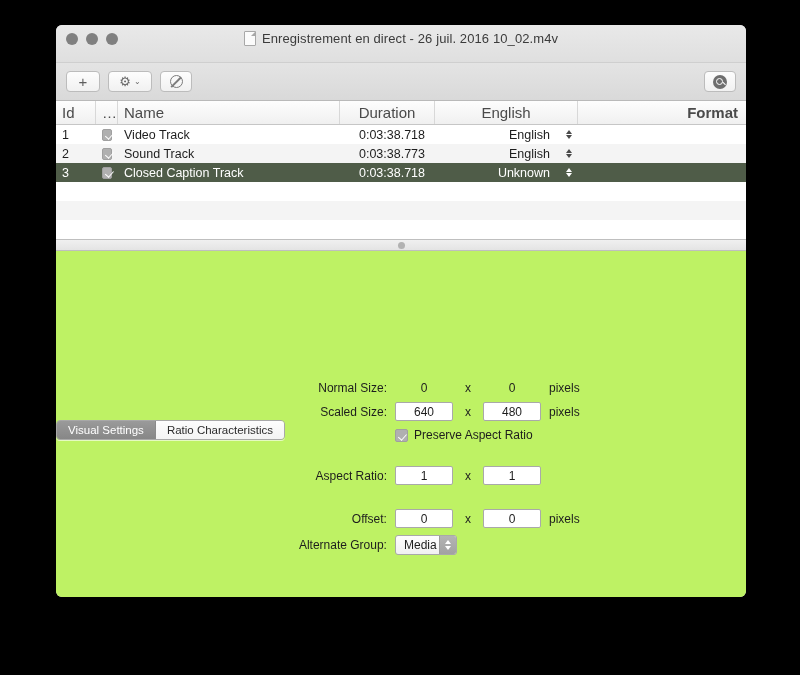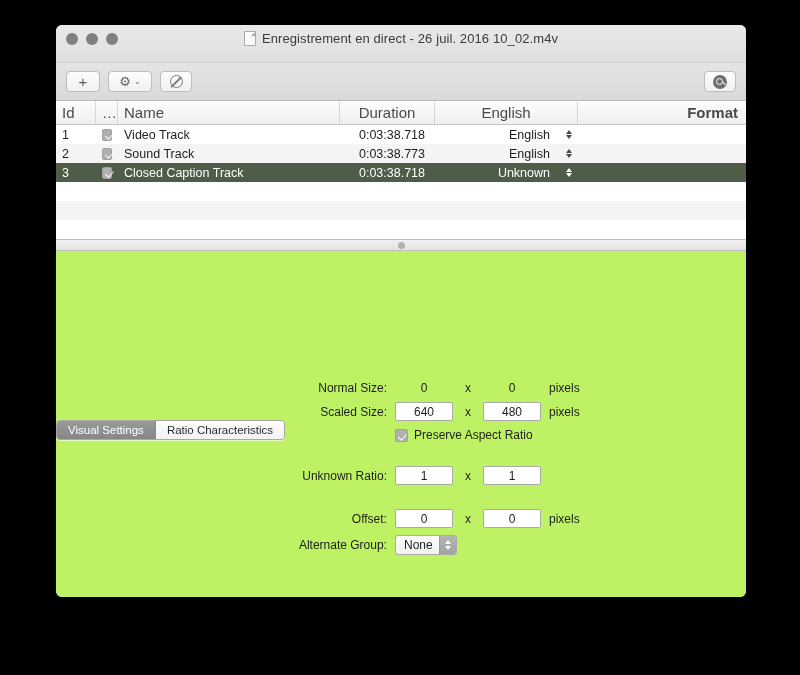--- a/index.html
+++ b/index.html
@@ -441,37 +441,37 @@
       <div class="funit">pixels</div>
 
       <div></div>
       <div id="preserve-row">
         <span class="cb2"></span>
         <span>Preserve Aspect Ratio</span>
       </div>
 
       <div class="row-gap"></div>
 
-      <div class="flabel">Unknown Ratio:</div>
+      <div class="flabel">Aspect Ratio:</div>
       <div class="finput">1</div>
       <div class="fx">x</div>
       <div class="finput">1</div>
       <div class="funit"></div>
 
       <div class="row-gap"></div>
 
       <div class="flabel">Offset:</div>
       <div class="finput">0</div>
       <div class="fx">x</div>
       <div class="finput">0</div>
       <div class="funit">pixels</div>
 
       <div class="flabel">Alternate Group:</div>
       <div id="alt-group-select">
-        <span>None</span>
+        <span>Media</span>
         <span id="alt-group-arrows">
             <i class="up"></i>
             <i class="down"></i>
           </span>
       </div>
       <div></div>
         <div></div>
 
     </div>
   </div>

